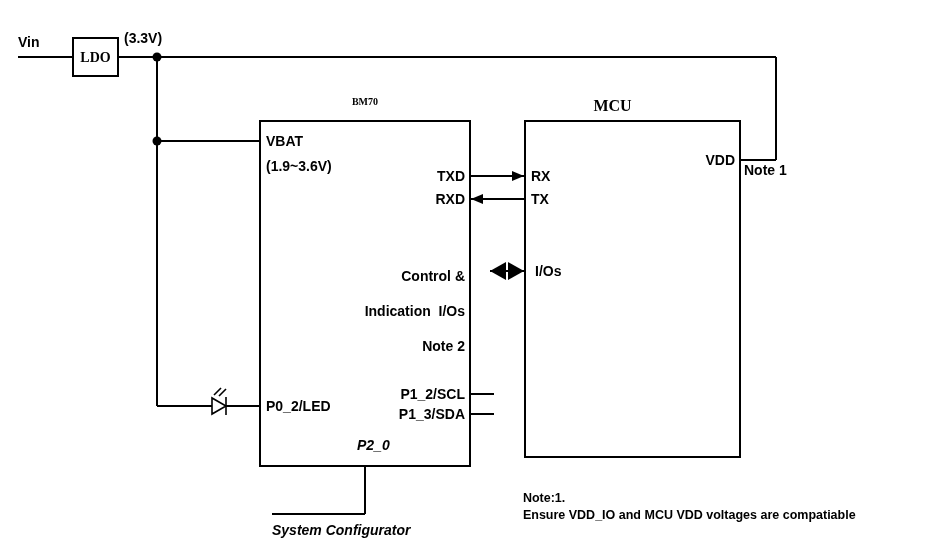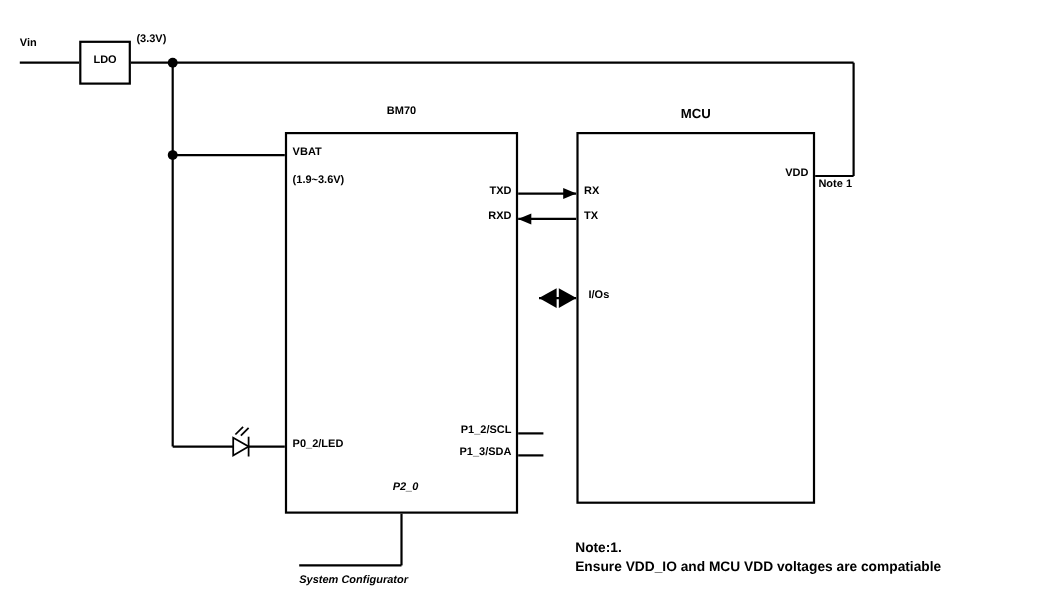--- a/index.html
+++ b/index.html
@@ -13,27 +13,27 @@
   #canvas {
     position: relative;
     width: 946px;
     height: 539px;
     background: #ffffff;
     overflow: hidden;
   }
   .lbl {
     position: absolute;
     font-family: "Liberation Sans", sans-serif;
-    font-size: 10px;
+    font-size: 14px;
     font-weight: bold;
     color: #000000;
     white-space: pre;
     line-height: 1.25;
   }
-  .lbl.center { text-align: center; }
+  .lbl.center { text-align: center; font-family: Liberation Serif, serif; }
   .lbl.right  { text-align: right; }
   .box {
     position: absolute;
     border: 2px solid #000000;
     background: #ffffff;
     box-sizing: border-box;
   }
   .note-block {
     position: absolute;
     font-family: "Liberation Sans", sans-serif;
@@ -115,28 +115,33 @@
   <div class="lbl center" style="left:72px; top:49px; width:47px;">LDO</div>
 
   <div class="lbl" style="left:18px; top:34px;">Vin</div>
 
   <div class="lbl" style="left:124px; top:30px;">(3.3V)</div>
 
   <div class="box" style="left:259px; top:120px; width:212px; height:347px;"></div>
   <div class="lbl center" style="left:259px; top:96px; width:212px; font-size:10px;">BM70</div>
 
   <div class="box" style="left:524px; top:120px; width:217px; height:338px;"></div>
-  <div class="lbl center" style="left:524px; top:96px; width:217px; font-size:12px;">MCU</div>
+  <div class="lbl center" style="left:504px; top:96px; width:217px; font-size:16px;">MCU</div>
 
   <div class="lbl" style="left:266px; top:133px;text-align:right;">VBAT</div>
   <div class="lbl" style="left:266px; top:158px;">(1.9~3.6V)</div>
 
   <div class="lbl right" style="left:381px; top:168px; width:84px;">TXD</div>
   <div class="lbl right" style="left:381px; top:191px; width:84px;">RXD</div>
 
+  <div class="lbl right" style="left:341px; top:250px; width:124px;">
+    <span>Control &amp;</span><br>
+    <span>Indication  I/Os</span><br>
+    <span>Note 2</span>
+  </div>
 
   <div class="lbl" style="left:266px; top:398px;">P0_2/LED</div>
 
   <div class="lbl right" style="left:345px; top:386px; width:120px;">P1_2/SCL</div>
   <div class="lbl right" style="left:345px; top:406px; width:120px;">P1_3/SDA</div>
 
   <div class="lbl" style="left:357px; top:437px;font-style:italic;">P2_0</div>
 
   <div class="lbl" style="left:272px; top:522px;font-style:italic;">System Configurator</div>
 

